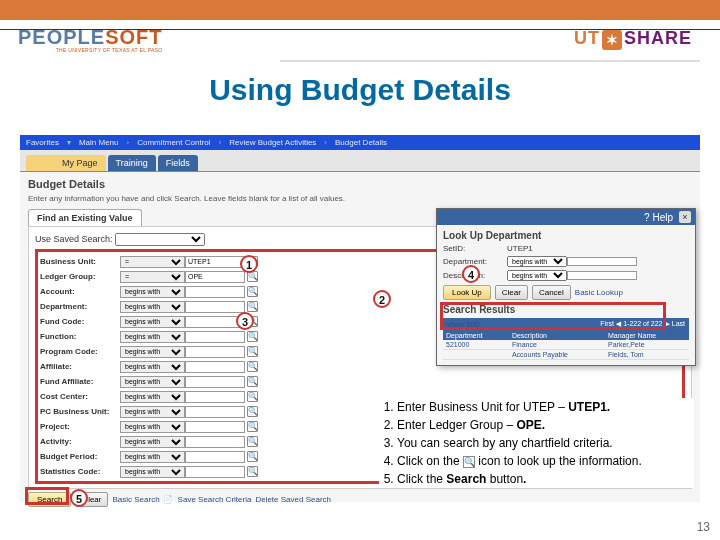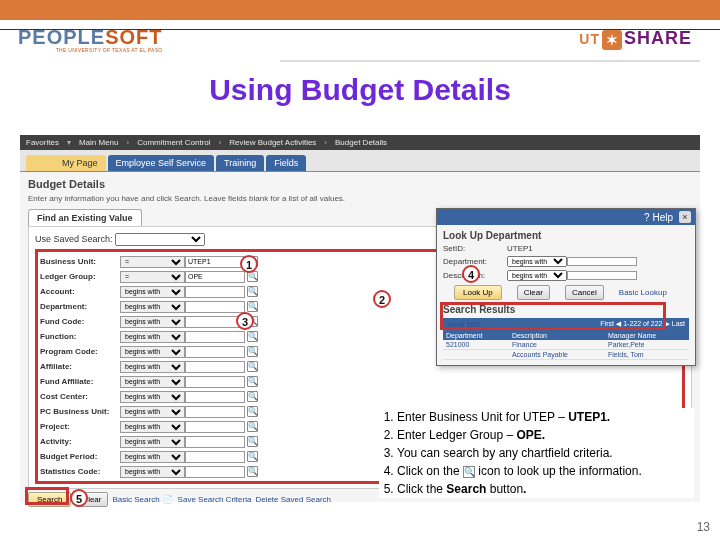--- a/index.html
+++ b/index.html
@@ -8,30 +8,30 @@
   
   .header { height: 65px; position: relative; }
   .skyline { height: 20px; background: linear-gradient(to right, #d97a3a 0%, #d97a3a 100%); position: relative; }
   .skyline::before { content:""; position:absolute; top:-8px; left:20px; width:250px; height:14px; background: repeating-linear-gradient(90deg,#d97a3a 0 18px,transparent 18px 22px); clip-path: polygon(0 40%, 10% 0, 20% 30%, 35% 10%, 50% 40%, 65% 0, 80% 30%, 100% 10%, 100% 100%, 0 100%); }
   .header-bar { position:absolute; top:20px; left:0; right:0; height:10px; border-bottom:1px solid #333; }
   .logo-ps { position:absolute; left:18px; top:26px;text-align:right; }
   .logo-ps .ps1 { font-size:20px; font-weight:bold; color:#5a7ca3; letter-spacing:1px; }
   .logo-ps .ps2 { font-size:20px; font-weight:bold; color:#c85a1f; letter-spacing:1px; }
   .logo-ps .sub { font-size:5px; color:#c85a1f; letter-spacing:0.3px; display:block; margin-top:-2px; }
   .logo-ut { position:absolute; right:28px; top:28px; font-weight:bold; }
-  .logo-ut .ut { color:#d97a3a; font-size:14px; letter-spacing:1px; }
+  .logo-ut .ut { color:#d97a3a; font-size:18px; letter-spacing:1px; }
   .logo-ut .xicon { display:inline-block; width:20px; height:20px; background:#d97a3a; border-radius:3px; color:#fff; text-align:center; line-height:20px; font-size:14px; vertical-align:middle; margin:0 2px; }
   .logo-ut .share { color:#701a75; font-size:18px; letter-spacing:1px; }
   .header-underline { position:absolute; left:280px; right:20px; top:60px; height:2px; background:#ddd; }
 
-  .slide-title { text-align:center; font-size:30px; font-weight:bold; margin-top:8px; color:#6d28d9; }
+  .slide-title { text-align:center; font-size:30px; font-weight:bold; margin-top:8px; color:#0369a1; }
 
   
   .shot { position:absolute; left:20px; top:135px; width:680px; height:380px; }
-  .breadcrumb { background:#404040; color:#e6e6e6; font-size:8px; padding:3px 6px; display:flex; gap:8px; align-items:center; }
+  .breadcrumb { background:#1d4ed8; color:#e6e6e6; font-size:8px; padding:3px 6px; display:flex; gap:8px; align-items:center; }
   .breadcrumb span { cursor:default; }
   .breadcrumb .sep { color:#9bb; font-size:8px; }
 
   .tabbar { background:#e6e6e6; height:22px; display:flex; align-items:flex-end; padding-left:6px; border-bottom:1px solid #888; }
   .tab { font-size:9px; padding:3px 8px; background:#3a64a0; color:#fff; margin-right:2px; border-radius:3px 3px 0 0; }
   .tab.active { background:#f3d27a; color:#333;padding-left:36px; }
 
   .page-body { background:#f5f5f5; padding:6px 8px; font-size:9px; color:#333; height:330px; position:relative; }
   .page-body h4 { font-size:11px; color:#444; margin-bottom:4px; }
   .hint { font-size:8px; color:#555; margin-bottom:6px; }
@@ -61,32 +61,32 @@
   .popup .pbar { background:#3a64a0; height:16px; display:flex; justify-content:flex-end; align-items:center; padding:0 4px; }
   .popup .pbar .help { color:#fff; font-size:10px; margin-right:6px; cursor:pointer; }
   .popup .pbar .close { width:12px; height:12px; background:#ddd; color:#333; font-size:9px; text-align:center; line-height:12px; cursor:pointer; border-radius:2px; }
   .popup .pbody { padding:5px 6px; font-size:8px; }
   .popup h5 { font-size:10px; color:#444; margin-bottom:3px; }
   .popup .prow { display:flex; align-items:center; margin-bottom:3px; }
   .popup .prow .plbl { width:64px; font-size:8px; }
   .popup .prow .pval { font-size:8px; }
   .popup .prow select { font-size:7px; width:60px; }
   .popup .prow input { font-size:7px; width:70px; border:1px solid #999; }
-  .popup .pbtns { display:flex; gap:15px; align-items:center; margin:4px 11px; }
+  .popup .pbtns { display:flex; gap:4px; align-items:center; margin:4px 0; }
   .popup .results-head { background:#3a64a0; color:#fff; font-size:7px; padding:2px 4px; display:flex; justify-content:space-between; }
   .popup table { width:100%; border-collapse:collapse; font-size:7px; }
   .popup th { background:#3a64a0; color:#fff; padding:1px 3px; text-align:left; font-weight:normal; }
   .popup td { padding:1px 3px; border-bottom:1px solid #ddd; color:#2a4d8f; cursor:pointer; }
 
   
   .callout { position:absolute; width:18px; height:18px; border:2px solid #c33; border-radius:50%; background:#fff; font-size:11px; font-weight:bold; color:#111; text-align:center; line-height:16px; z-index:50; }
   .redbox { position:absolute; border:3px solid #c33; z-index:40; }
 
   
-  .instr { position:absolute; right:26px; bottom:42px; width:315px; background:#fff; font-size:12px; line-height:1.5; z-index:60; }
+  .instr { position:absolute; right:26px; bottom:52px; width:315px; background:#fff; font-size:12px; line-height:1.5; z-index:60; }
   .instr li { margin-left:18px; }
   .instr b { font-weight:bold; }
   .instr .magic { display:inline-block; width:12px; height:12px; border:1px solid #888; font-size:9px; text-align:center; line-height:10px; vertical-align:middle; }
 
   .slidenum { position:absolute; right:10px; bottom:6px; font-size:12px; color:#666; }
 </style>
 </head>
 <body>
 
 <div class="header">
@@ -113,21 +113,20 @@
       <span class="sep">›</span>
     <span>Commitment Control</span>
       <span class="sep">›</span>
     <span>Review Budget Activities</span>
       <span class="sep">›</span>
     <span>Budget Details</span>
   </div>
 
   <div class="tabbar">
     <div class="tab active">My Page</div>
-    <div class="tab">Employee Self Service</div>
     <div class="tab">Training</div>
     <div class="tab">Fields</div>
   </div>
 
   <div class="page-body">
     <h4>Budget Details</h4>
     <div class="hint">Enter any information you have and click Search. Leave fields blank for a list of all values.</div>
     <div class="find-tab">Find an Existing Value</div>
 
     <div class="criteria">

